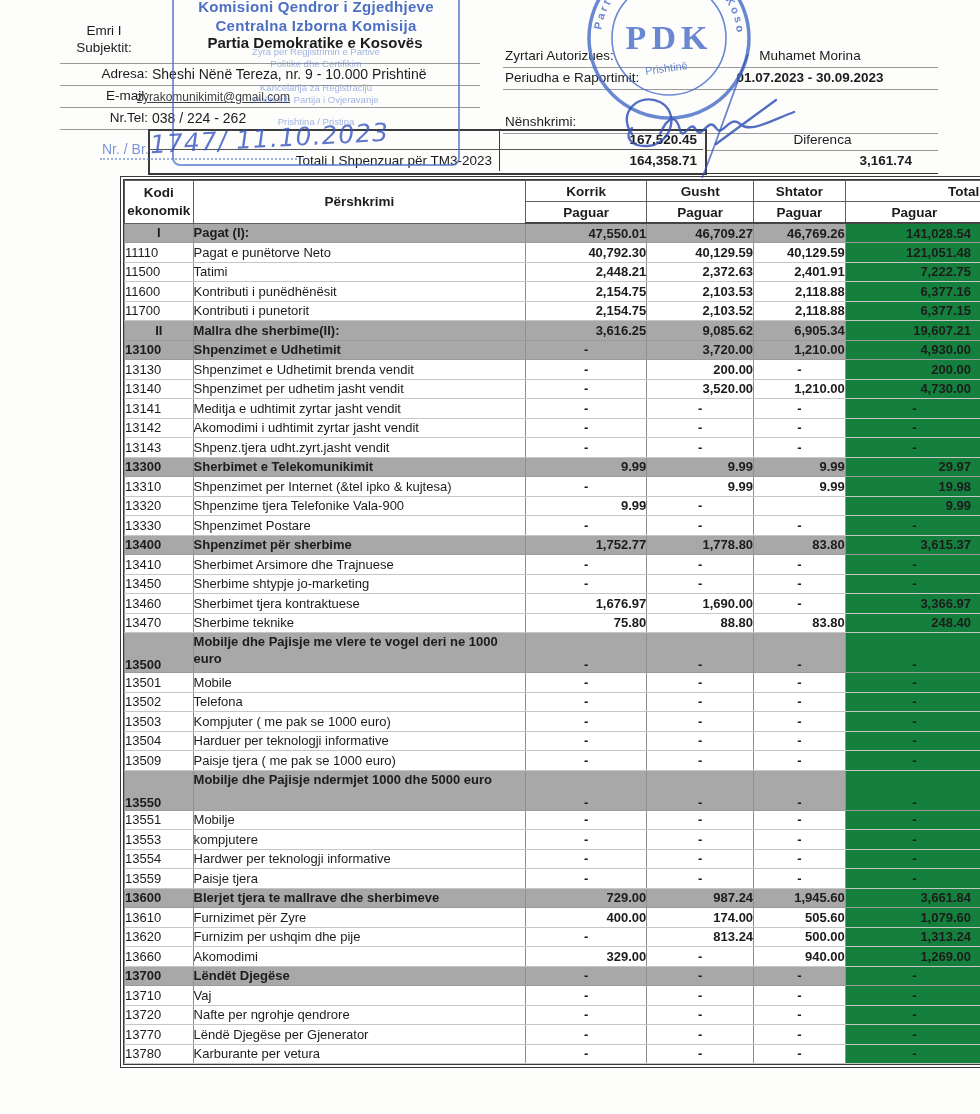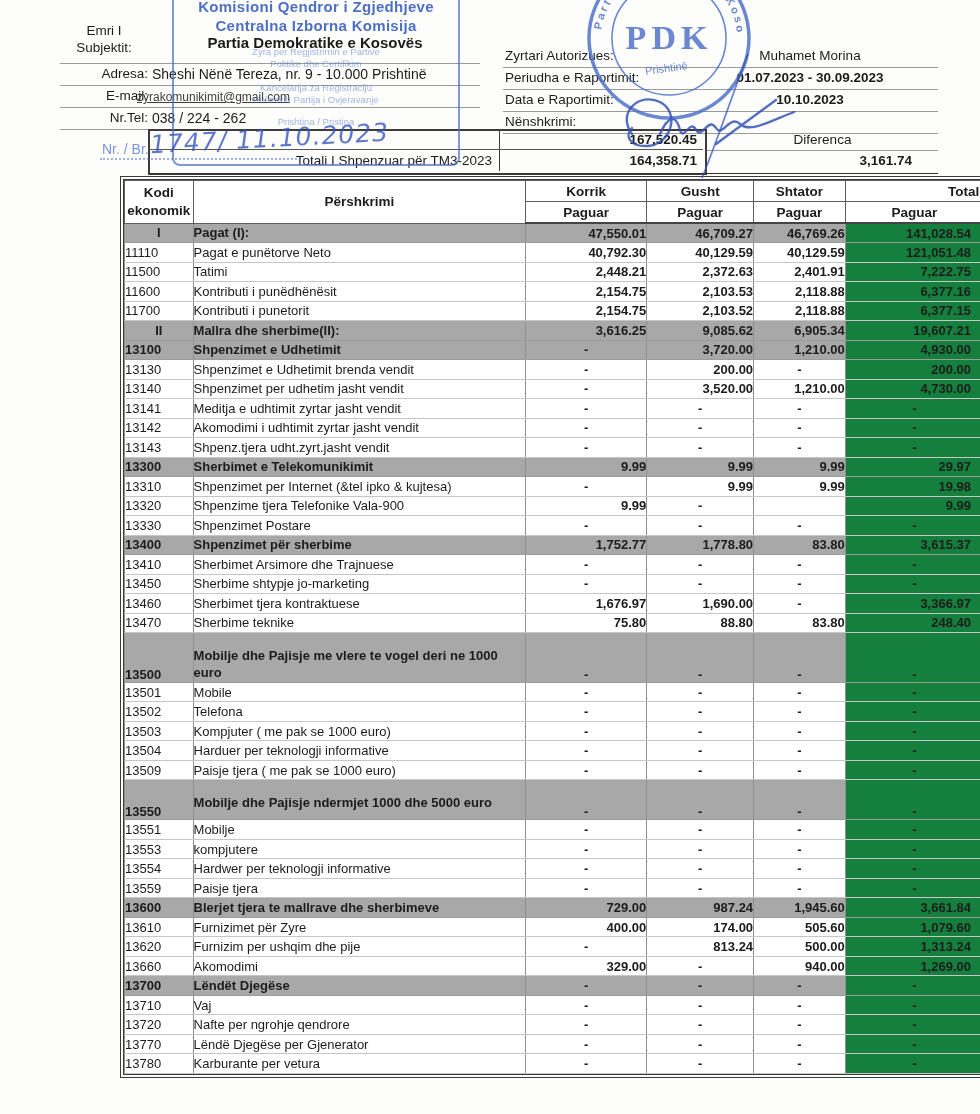--- a/index.html
+++ b/index.html
@@ -31,21 +31,21 @@
     border:1px solid #5e5e5e;padding:0;height:20px;}
   table.main thead tr:last-child th{border-bottom:2px solid #444;}
   table.main td{font-size:13px;padding:0;overflow:hidden;white-space:nowrap;
     border-left:1px solid #8f8f8f;border-right:1px solid #8f8f8f;
     border-top:1px solid #c6c6c6;border-bottom:1px solid #c6c6c6;}
   tr.nrow{height:19.5px;}
   tr.sec{background:#a8a8a8;height:19.5px;}
   tr.sec td{border-top:1px solid #9b9b9b;border-bottom:1px solid #9b9b9b;font-weight:bold;}
   tr.s2{height:40px;}
   tr.s2 td{vertical-align:bottom;}
-  tr.s2 td.desc{white-space:normal;line-height:1.3;vertical-align:top;padding-top:15px;}
+  tr.s2 td.desc{white-space:normal;line-height:1.3;vertical-align:top;padding-top:1px;}
   td.code{padding-left:3px;text-align:left;}
   td.roman{text-align:center;padding-left:0;}
   td.desc{padding-left:4px;text-align:left;}
   td.num{font-weight:bold;text-align:right;padding-right:8px;}
   td.num.c6{padding-right:12px;}
   td.dash{font-weight:bold;text-align:center;}
   td.tot{background:#15803d;}
   th.totHead{text-align:right;padding-left:4px;}
   .kodi div{text-align:center;line-height:1.35;}
   .stamp-rect{position:absolute;left:172px;top:-8px;width:284px;height:170px;
@@ -86,24 +86,20 @@
     <div class="fval" style="left:92px;top:3px;">038 / 224 - 262</div>
   </div>
 
   <div class="frow" style="left:503px;top:45px;width:435px;height:22px;">
     <div class="rf-label">Zyrtari Autorizues:</div>
     <div class="rf-val">Muhamet Morina</div>
   </div>
   <div class="frow" style="left:503px;top:67px;width:435px;height:22px;">
     <div class="rf-label">Periudha e Raportimit:</div>
     <div class="rf-val bold">01.07.2023 - 30.09.2023</div>
-  </div>
-  <div class="frow" style="left:503px;top:89px;width:435px;height:22px;">
-    <div class="rf-label">Data e Raportimit:</div>
-    <div class="rf-val bold">10.10.2023</div>
   </div>
   <div class="frow" style="left:503px;top:111px;width:435px;height:22px;text-align:right;">
     <div class="rf-label">Nënshkrimi:</div>
   </div>
 
   <div class="budget">
     <div class="bbox"></div>
     <div class="bvline"></div>
     <div class="bhline1"></div>
     <div class="bhline2"></div>

